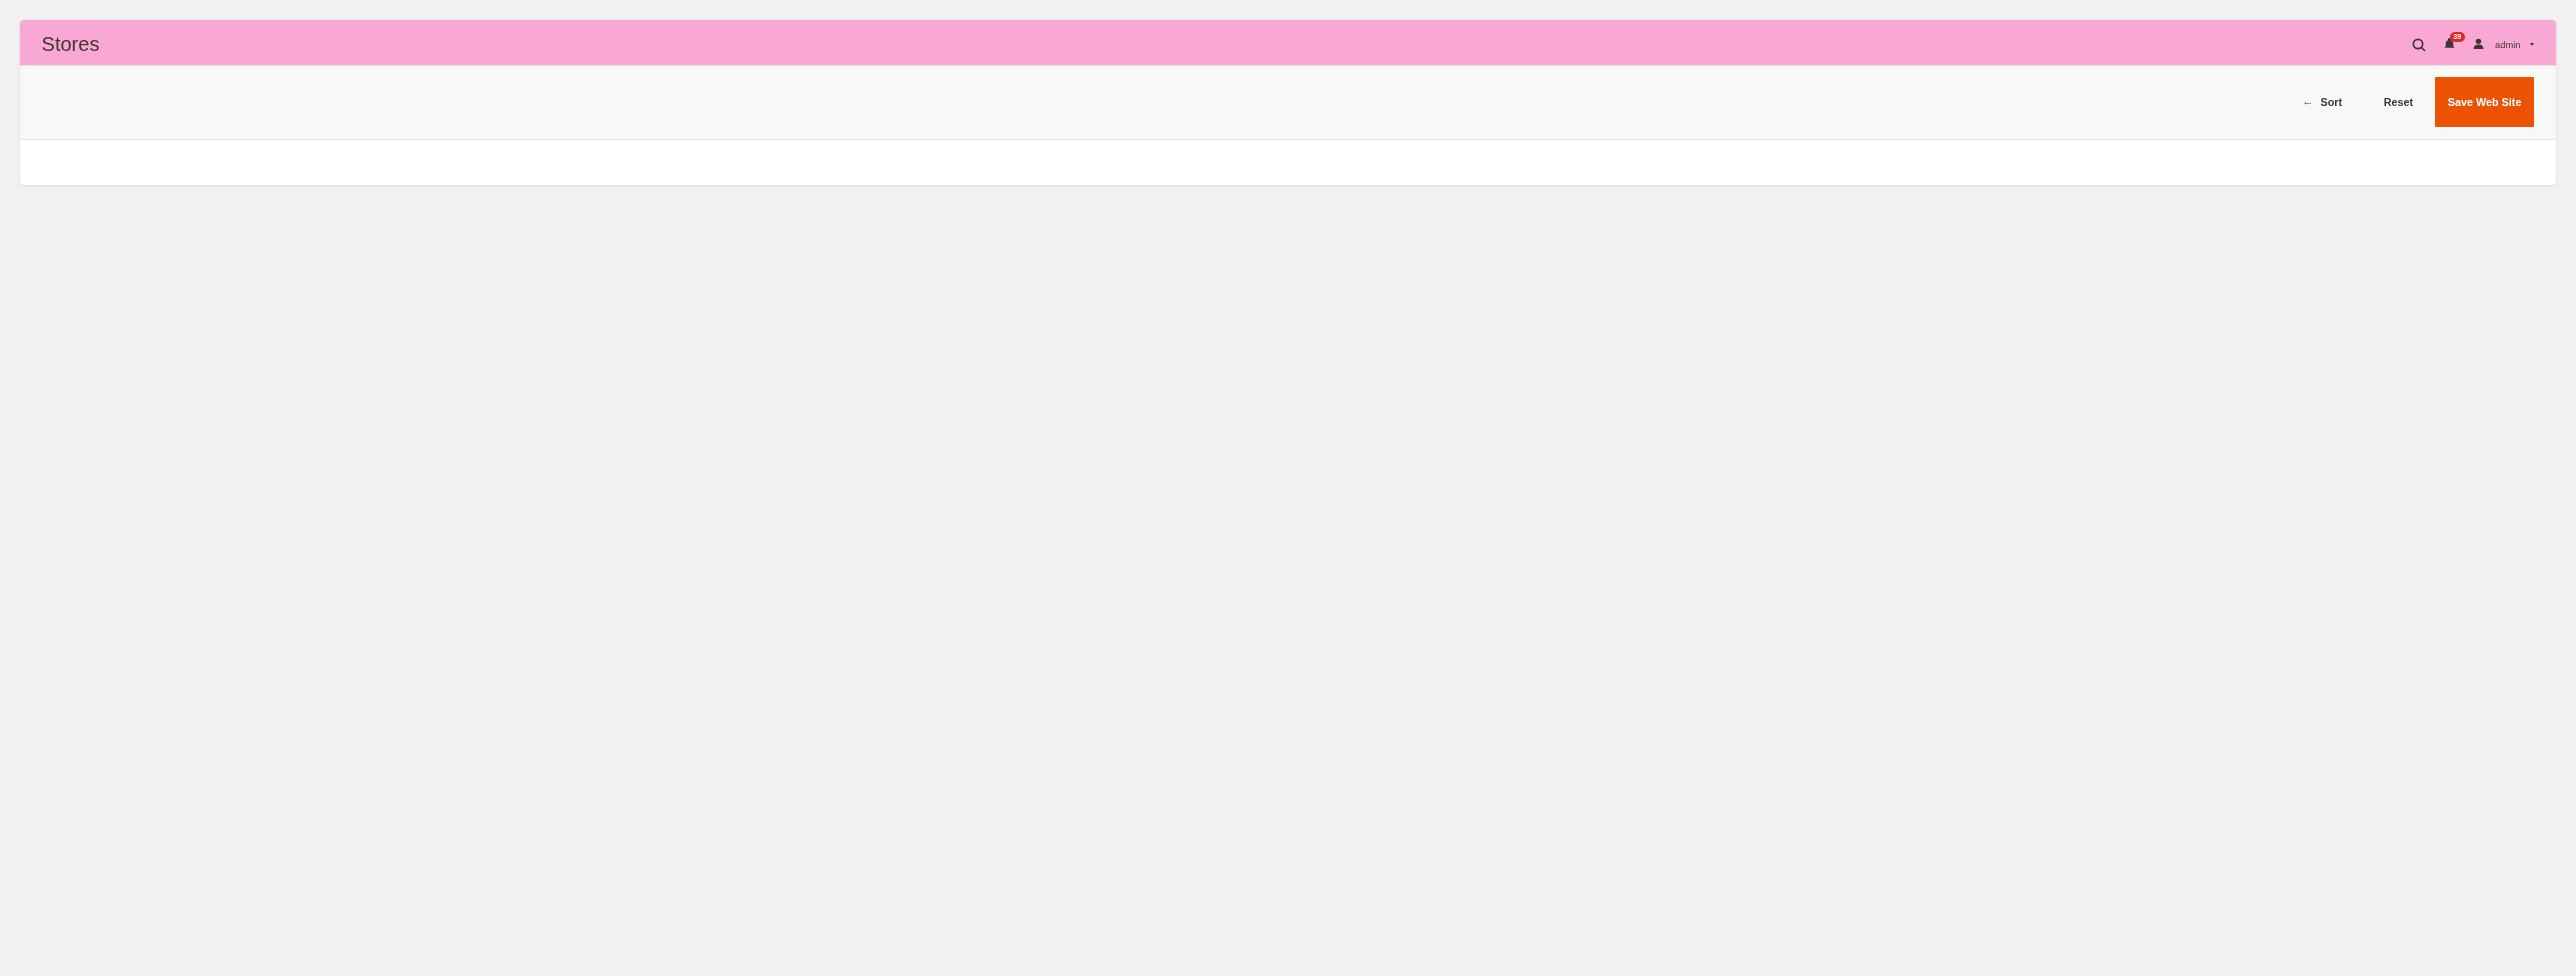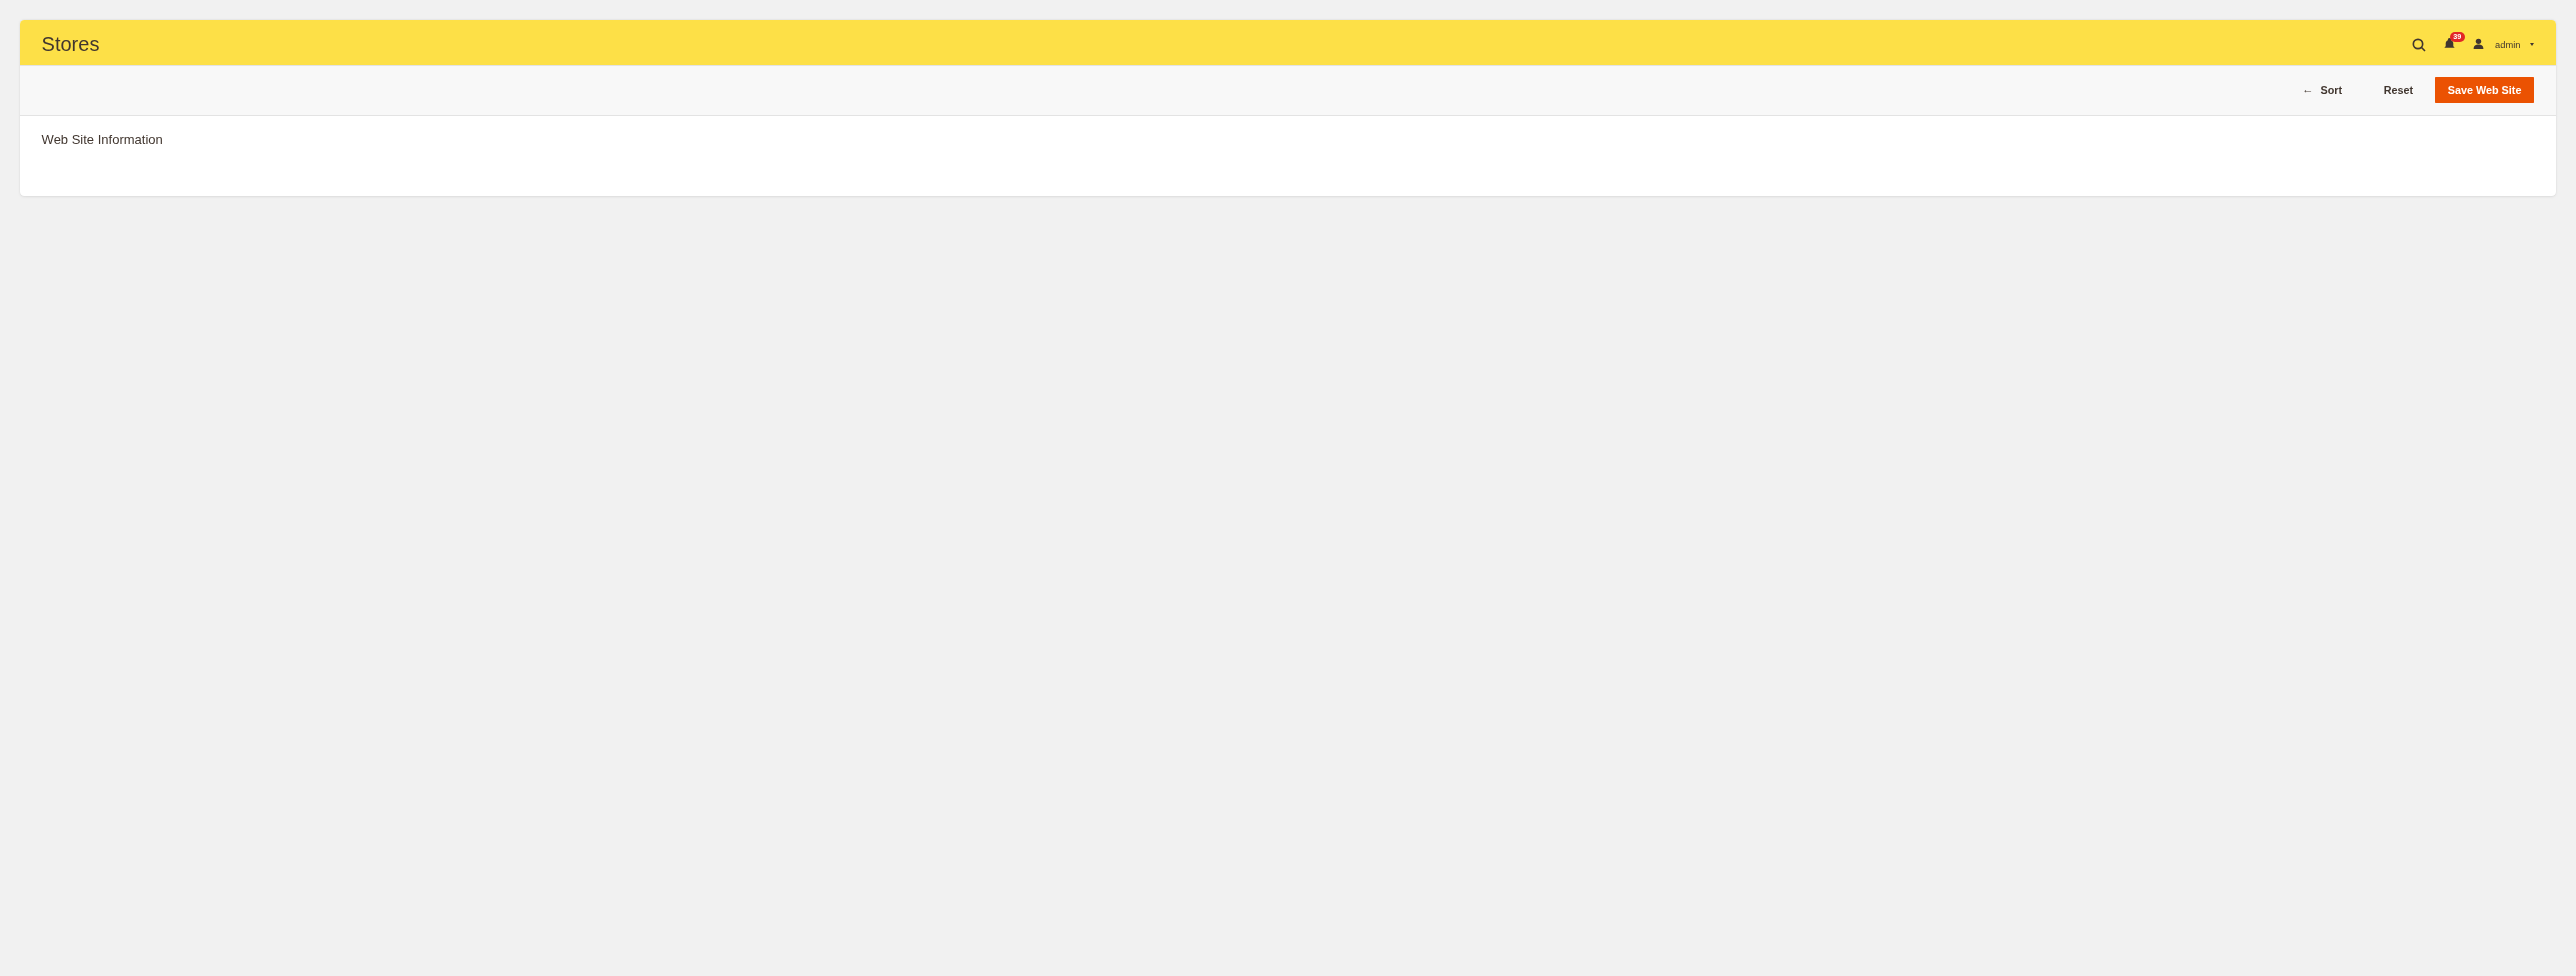--- a/index.html
+++ b/index.html
@@ -18,21 +18,21 @@
       background: #fff;
       border-radius: 4.3px;
       box-shadow: 0 0.7px 2.9px rgba(0,0,0,0.08), 0 0 0 0.7px rgba(0,0,0,0.02);
       overflow: hidden;
     }
     .header {
       display: flex;
       justify-content: space-between;
       align-items: center;
       padding: 13px 21.6px 8.6px 21.6px;
-      background: #fde047;
+      background: #f9a8d4;
     }
     .page-title {
       font-size: 20px;
       font-weight: 400;
       color: #41362f;
     }
     .header-right {
       display: flex;
       align-items: center;
       gap: 16px;
@@ -117,21 +117,21 @@
       font-size: 11.5px;
       line-height: 1;
     }
     .btn-reset {
       color: #41362f;
       margin-left: 20px;
     }
     .btn-primary {
       background: #eb5202;
       color: #fff;
-      padding: 7px 13px;
+      padding: 19px 13px;
       border-radius: 0.7px;
       font-size: 10.8px;
     }
     .form-section {
       padding: 16px 21.6px 29px 21.6px;
     }
     .section-title {
       font-size: 13px;
       color: #41362f;
       font-weight: 400;
@@ -202,19 +202,18 @@
   <div class="action-bar">
     <button class="btn btn-back">
       <span class="arrow-left">←</span>
       <span>Sort</span>
     </button>
     <button class="btn btn-reset">Reset</button>
     <button class="btn btn-primary">Save Web Site</button>
   </div>
 
   <div class="form-section">
-    <h2 class="section-title">Web Site Information</h2>
 
 
 
   </div>
 </div>
 
 
 </body></html>

